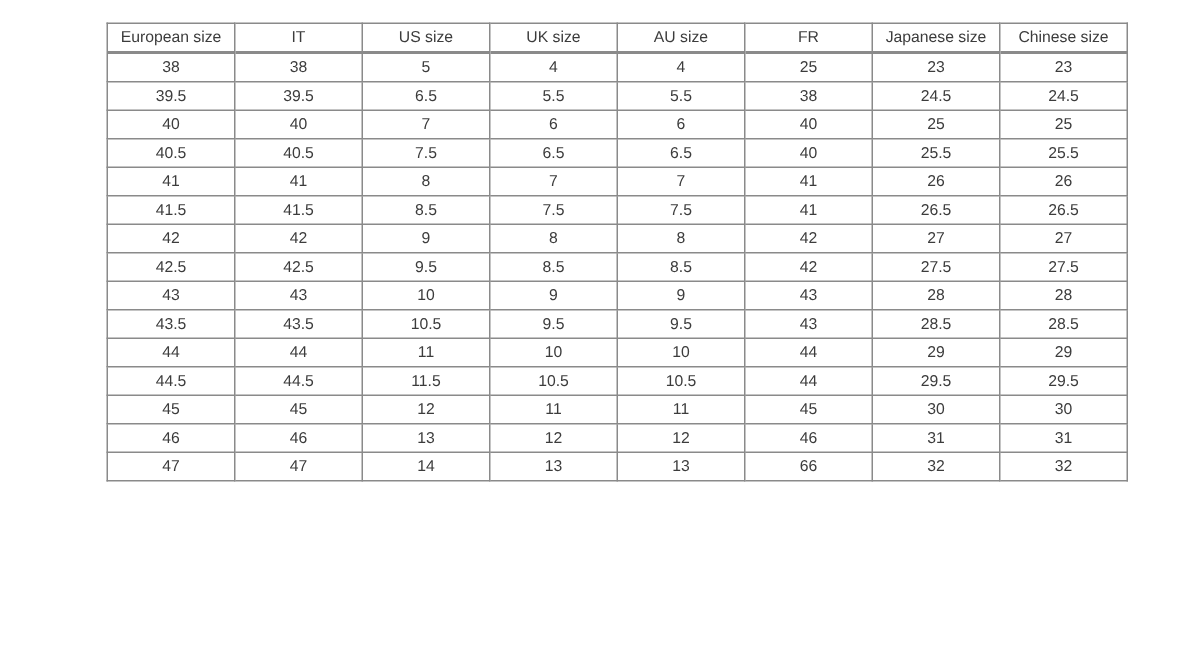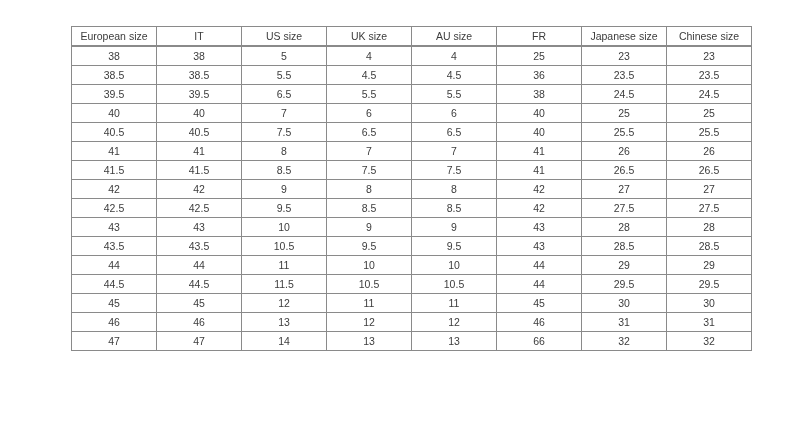--- a/index.html
+++ b/index.html
@@ -13,21 +13,21 @@
   }
   .page {
     position: relative;
     width: 794px;
     height: 444px;
     background: #ffffff;
   }
   .table-wrap {
     position: absolute;
     left: 57px;
-    top: 26px;
+    top: 15px;
     padding-left: 14px;
   }
   table.size-table {
     border-collapse: collapse;
     table-layout: fixed;
     width: 681px;
   }
   table.size-table col { width: 85px; }
   table.size-table th,
   table.size-table td {
@@ -80,30 +80,20 @@
             <td>38</td>
             <td>38</td>
             <td>5</td>
             <td>4</td>
             <td>4</td>
             <td>25</td>
             <td>23</td>
             <td>23</td>
           </tr>
           <tr>
-            <td>38.5</td>
-            <td>38.5</td>
-            <td>5.5</td>
-            <td>4.5</td>
-            <td>4.5</td>
-            <td>36</td>
-            <td>23.5</td>
-            <td>23.5</td>
-          </tr>
-          <tr>
             <td>39.5</td>
             <td>39.5</td>
             <td>6.5</td>
             <td>5.5</td>
             <td>5.5</td>
             <td>38</td>
             <td>24.5</td>
             <td>24.5</td>
           </tr>
           <tr>

